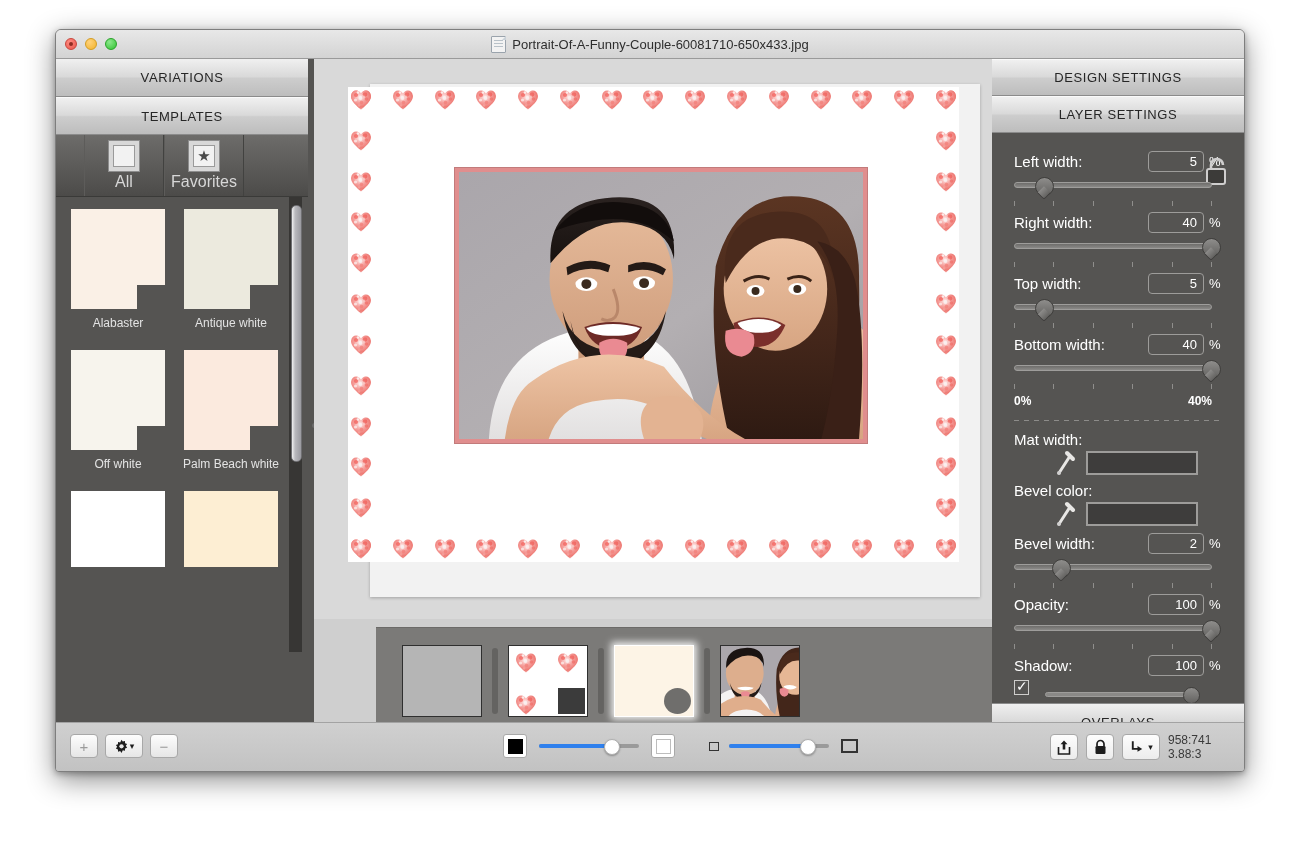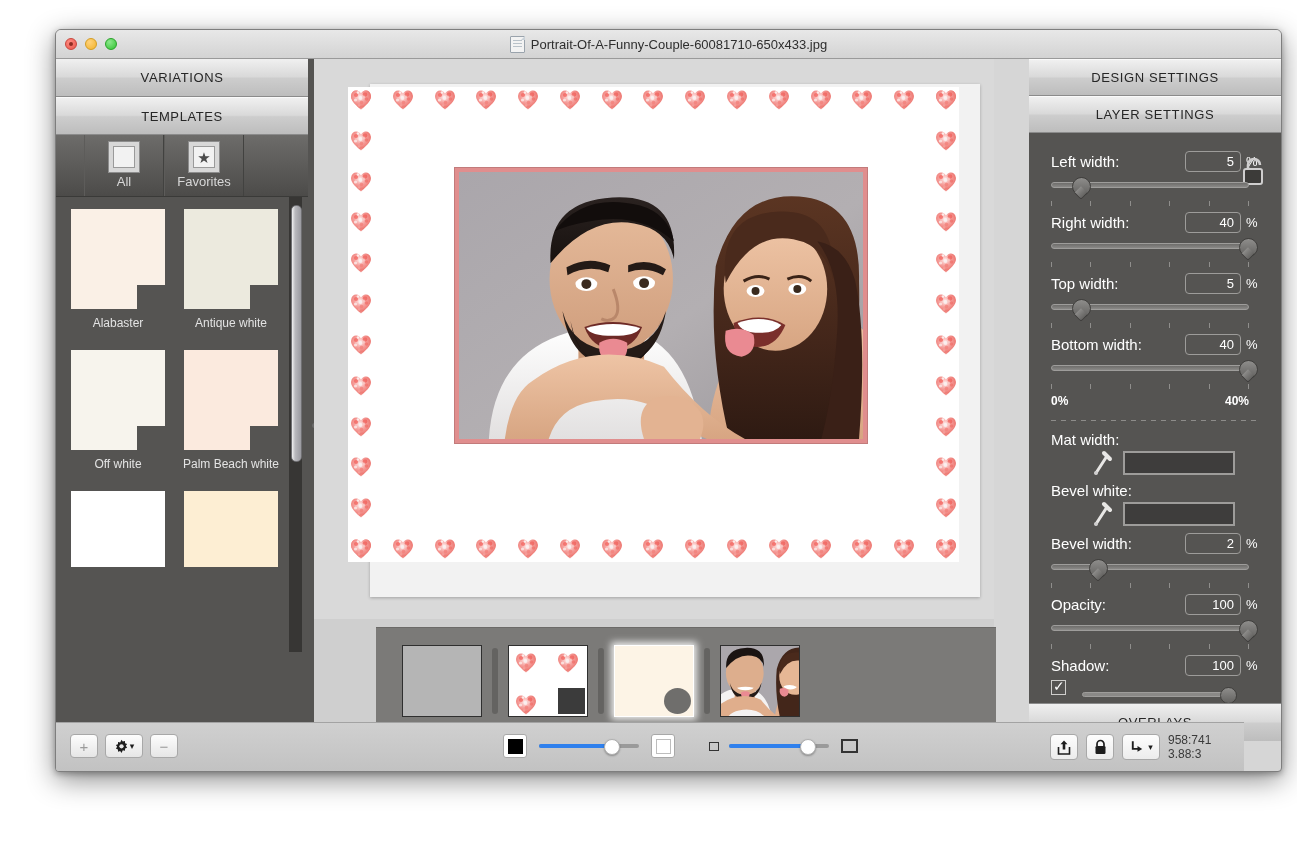--- a/index.html
+++ b/index.html
@@ -18,21 +18,20 @@
   
   .window {
     position: absolute;
     left: 55px; top: 29px;
     width: 1188px; height: 741px;
     background: #d6d6d6;
     border: 1px solid #7e7e7e;
     border-radius: 6px 6px 4px 4px;
     box-shadow: 0 8px 28px rgba(0,0,0,.45), 0 2px 6px rgba(0,0,0,.3);
     overflow: hidden;
-    padding-left: 37px;
   }
 
   
   .titlebar {
     position: absolute; left: 0; top: 0;
     width: 100%; height: 29px;
     background: linear-gradient(to bottom, #e8e8e8 0%, #d3d3d3 100%);
     border-bottom: 1px solid #9a9a9a;
     box-sizing: border-box;
   }
@@ -93,21 +92,21 @@
     border-left: 1px solid #5d5c5a; border-right: 1px solid #424240;
     box-sizing: border-box;
   }
   .lib-tool .glyph {
     width: 30px; height: 30px; box-sizing: border-box;
     border: 4px solid #d8d8d8; background: #f2f2f2;
     box-shadow: inset 0 0 0 1px #9a9a9a, 0 0 0 1px #8d8d8d;
     display:flex; align-items:center; justify-content:center;
     font-size: 15px; color: #4b4b4b; line-height: 1;
   }
-  .lib-tool .lbl { font-size: 13px; color: #d7d7d7; }
+  .lib-tool .lbl { font-size: 16px; color: #d7d7d7; }
 
   .breadcrumb {
     width: 252px; height: 20px;
     background: linear-gradient(to bottom, #6b6a68 0%, #555452 100%);
     border-bottom: 1px solid #3c3b39;
     display: flex; align-items: center; padding-left: 8px;
     box-sizing: border-box; font-size: 12px; color: #e7e7e7;
   }
   .crumb { color: #e0e0e0; }
   .crumb.active { color: #ffffff; font-weight: bold; }
@@ -2097,21 +2096,21 @@
               <line x1="3" y1="23" x2="14" y2="6" stroke="#e8e7e5" stroke-width="3" stroke-linecap="round"></line>
               <line x1="11" y1="3" x2="17" y2="9" stroke="#e8e7e5" stroke-width="4" stroke-linecap="round"></line>
               <circle cx="3" cy="23" r="2" fill="#cfcece"></circle>
             </svg>
           </span>
           <span class="swatch-outer">
             <span class="swatch-inner" id="mat-swatch" style="background: rgb(255, 255, 255);"></span>
           </span>
         </div>
 
-        <div class="color-label">Bevel white:</div>
+        <div class="color-label">Bevel color:</div>
         <div class="color-row">
           <span class="eyedropper">
             <svg width="20" height="26" viewBox="0 0 20 26">
               <line x1="3" y1="23" x2="14" y2="6" stroke="#e8e7e5" stroke-width="3" stroke-linecap="round"></line>
               <line x1="11" y1="3" x2="17" y2="9" stroke="#e8e7e5" stroke-width="4" stroke-linecap="round"></line>
               <circle cx="3" cy="23" r="2" fill="#cfcece"></circle>
             </svg>
           </span>
           <span class="swatch-outer">
             <span class="swatch-inner" id="bevel-swatch" style="background: rgb(240, 128, 128);"></span>

